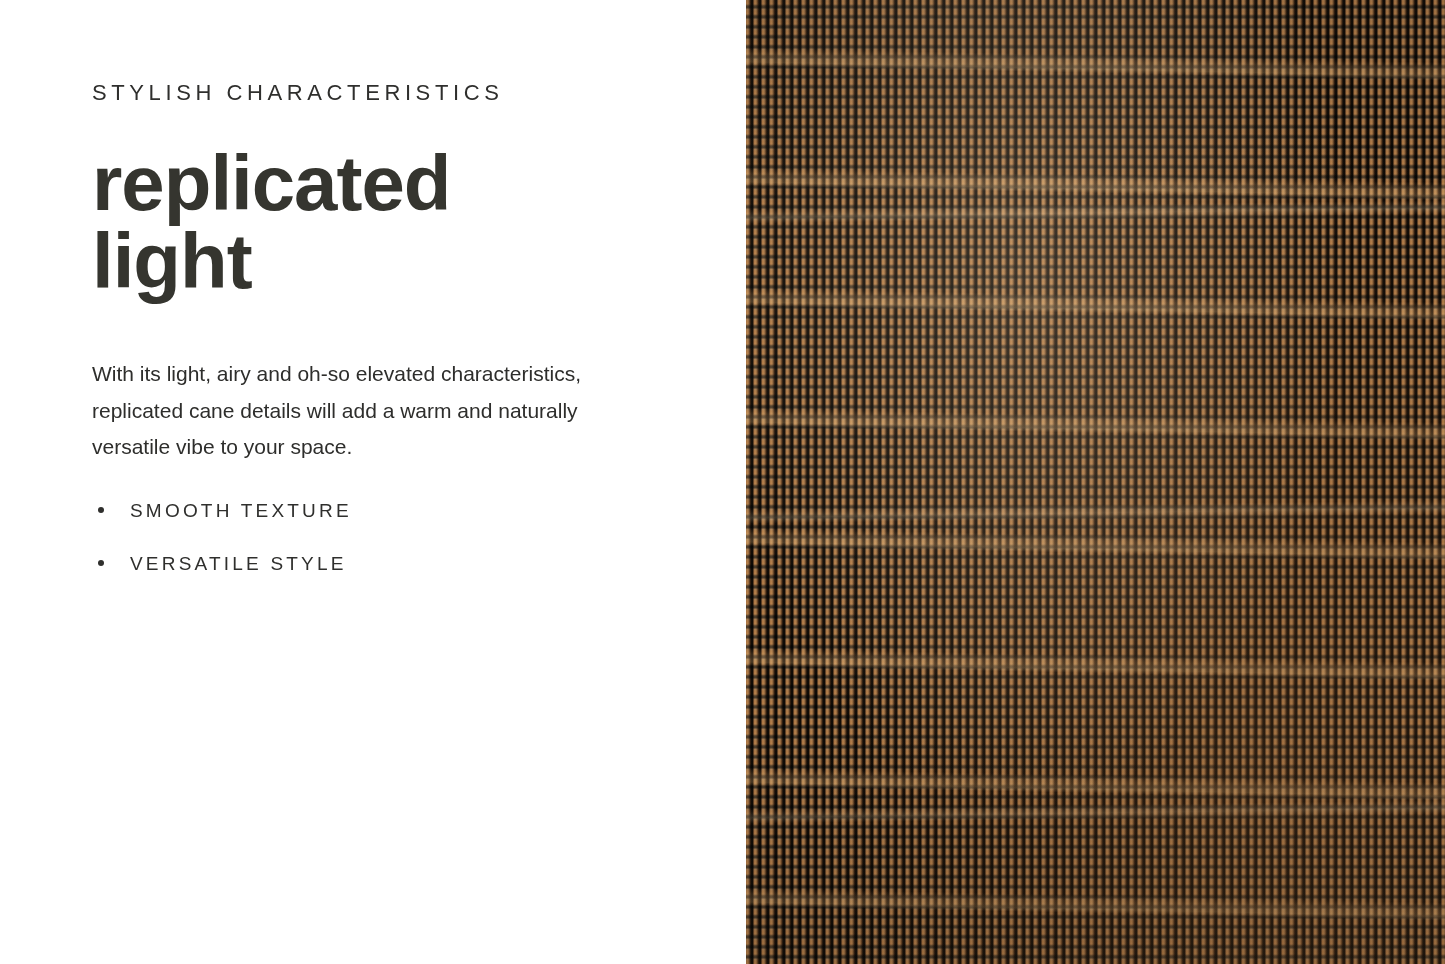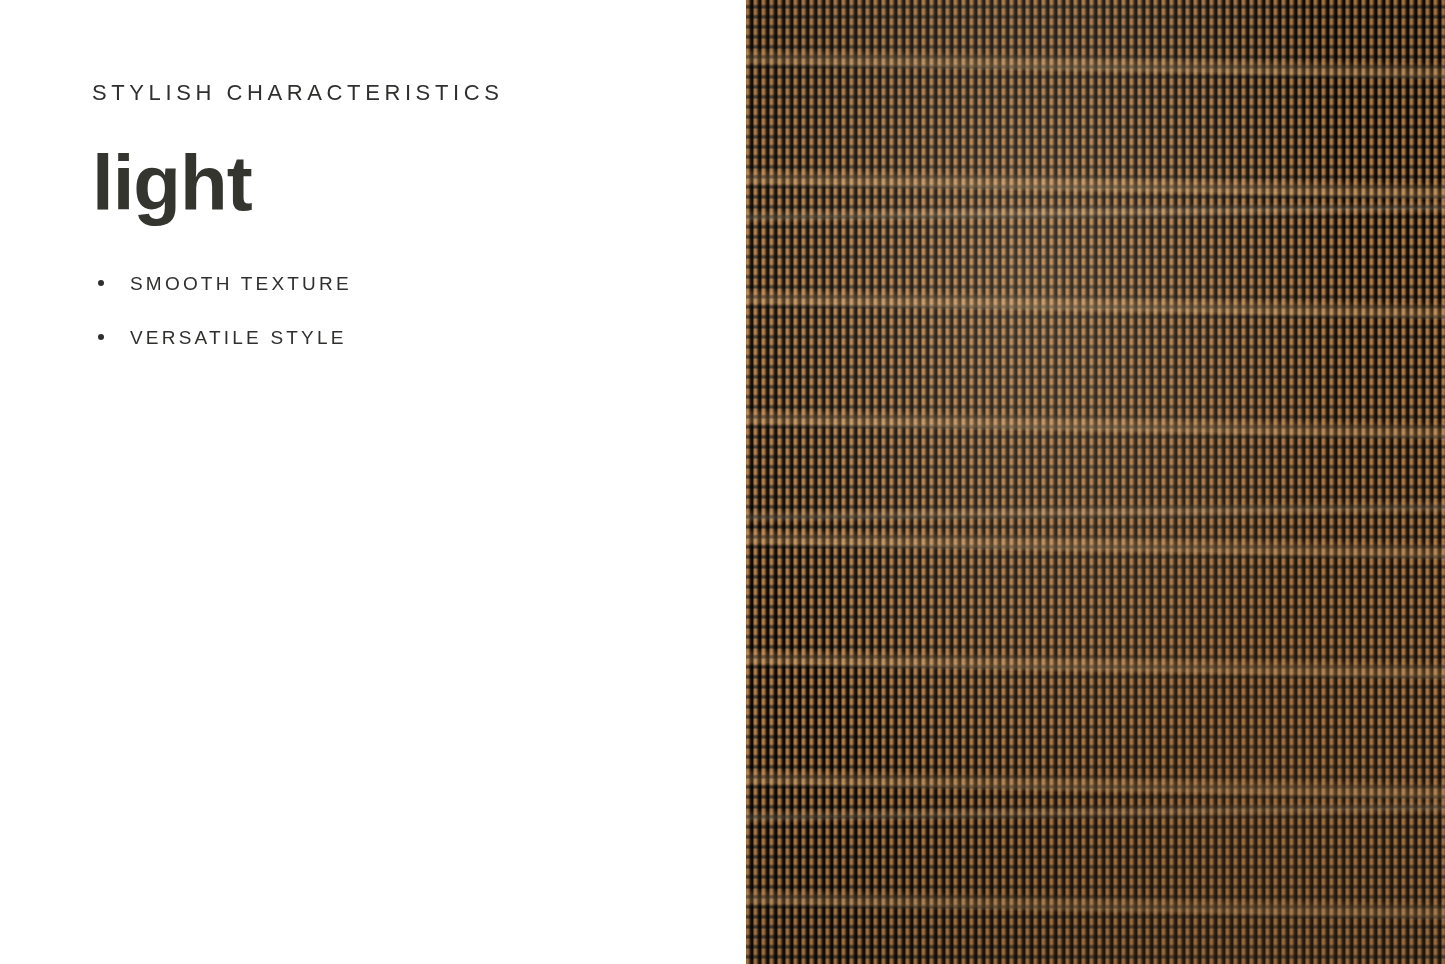--- a/index.html
+++ b/index.html
@@ -52,21 +52,21 @@
   .body-copy {
     font-size: 21px;
     line-height: 1.72;
     color: #2e2e2c;
     margin: 56px 0 0 0;
     max-width: 560px;
     font-weight: 400;
   }
   .bullets {
     list-style: none;
-    margin: 48px 0 0 0;
+    margin: 32px 0 0 0;
     padding: 0;
   }
   .bullets li {
     position: relative;
     padding-left: 38px;
     font-size: 19px;
     letter-spacing: 3.2px;
     color: #2f2f2d;
     line-height: 1.45;
     margin-bottom: 26px;
@@ -162,23 +162,25 @@
 </head>
 <body>
 
 <div class="page">
 
   <section class="text-panel">
 
     <p class="eyebrow">STYLISH CHARACTERISTICS</p>
 
     <h1 class="headline">
+      <span>replicated</span>
       <span class="line2">light</span>
     </h1>
 
+    <p class="body-copy">With its light, airy and oh-so elevated characteristics, replicated cane details will add a warm and naturally versatile vibe to your space.</p>
 
     <ul class="bullets">
       <li>
         <span>SMOOTH TEXTURE</span>
       </li>
       <li>
         <span>VERSATILE STYLE</span>
       </li>
     </ul>
 

